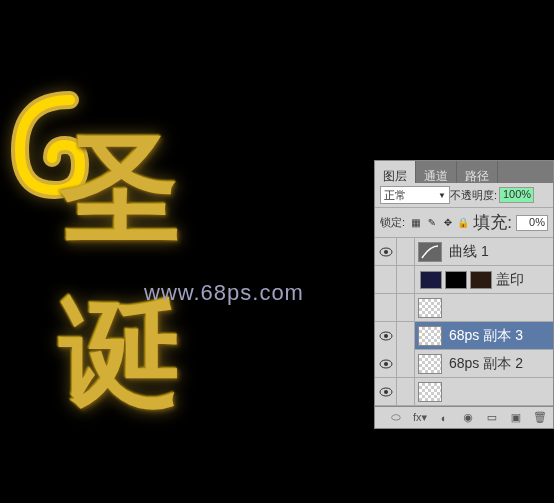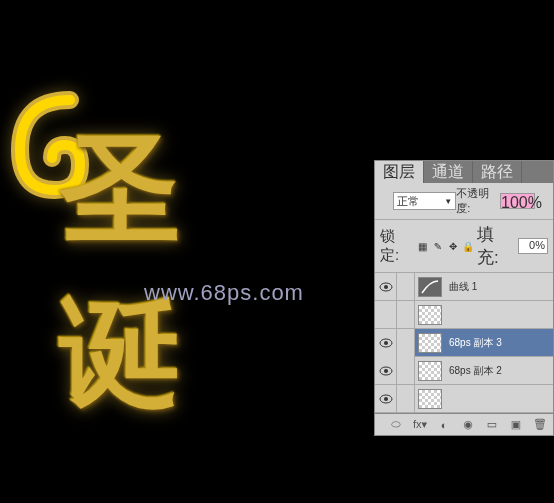--- a/index.html
+++ b/index.html
@@ -7,44 +7,44 @@
     
     .canvas-area { position: absolute; top: 0; left: 0; width: 554px; height: 503px; background: #000000; }
     
     .gold-text { position: absolute; top: 50px; left: -20px; font-size: 120px; font-weight: bold; color: #d4af37; text-shadow: 0 0 3px #8b6914, 2px 2px 4px #5c4510, -1px -1px 2px #ffd700; letter-spacing: -5px; filter: drop-shadow(0 0 8px rgba(212,175,55,0.4)); }
     .gold-swirl { position: absolute; top: 20px; left: 0; width: 180px; height: 180px; }
     .watermark { position: absolute; top: 280px; left: 144px; color: #a0a0c0; font-size: 22px; font-family: Arial, sans-serif; letter-spacing: 1px; }
     
     .layers-panel { position: absolute; right: 0; top: 160px; width: 180px; background: #d4d4d4; border: 1px solid #888; font-size: 11px; color: #333; }
     
     .panel-tabs { display: flex; background: #7a7a7a; height: 22px; }
-    .panel-tab { padding: 1px 8px; font-size: 16px; color: #e0e0e0; cursor: pointer; background: #7a7a7a; border-right: 1px solid #666; }
+    .panel-tab { padding: 7px 8px; font-size: 12px; color: #e0e0e0; cursor: pointer; background: #7a7a7a; border-right: 1px solid #666; }
     .panel-tab.active { background: #d4d4d4; color: #333; }
     
-    .blend-row { display: flex; align-items: center; padding: 3px 18px; background: #d4d4d4; border-bottom: 1px solid #aaa; }
+    .blend-row { display: flex; align-items: center; padding: 3px 5px; background: #d4d4d4; border-bottom: 1px solid #aaa; }
     .blend-mode { width: 70px; height: 18px; background: #fff; border: 1px solid #999; font-size: 11px; padding: 0 3px; display: flex; align-items: center; justify-content: space-between; }
     .opacity-label { margin-left: 0; font-size: 11px; }
-    .opacity-input { width: 35px; height: 16px; background: #f9a8d4; border: 1px solid #999; font-size: 16px; text-align: right; padding-right: 2px; margin-left: 2px; }
+    .opacity-input { width: 35px; height: 16px; background: #86efac; border: 1px solid #999; font-size: 11px; text-align: right; padding-right: 2px; margin-left: 2px; }
     
     .lock-row { display: flex; align-items: center; padding: 3px 5px; background: #d4d4d4; border-bottom: 1px solid #aaa; gap: 2px; }
-    .lock-label { font-size: 15px; margin-right: 2px; }
+    .lock-label { font-size: 11px; margin-right: 2px; }
     .lock-icon { width: 14px; height: 14px; display: inline-flex; align-items: center; justify-content: center; font-size: 10px; }
     .fill-label { margin-left: auto; font-size: 17px; }
     .fill-input { width: 32px; height: 16px; background: #fff; border: 1px solid #999; font-size: 11px; text-align: right; padding-right: 2px; margin-left: 2px; }
     
     .layer-list { background: #d4d4d4; }
     .layer-row { display: flex; align-items: center; height: 28px; border-bottom: 1px solid #aaa; background: #d4d4d4; }
     .layer-row.selected { background: #5b7aa8; color: #fff; }
     .eye-col { width: 22px; height: 28px; display: flex; align-items: center; justify-content: center; border-right: 1px solid #aaa; }
     .link-col { width: 18px; height: 28px; border-right: 1px solid #aaa; }
     .thumb-col { width: 30px; height: 28px; display: flex; align-items: center; justify-content: center; }
     .layer-thumb { width: 24px; height: 20px; border: 1px solid #888; background: #fff; display: flex; align-items: center; justify-content: center; font-size: 8px; }
     .thumb-checker { background-image: linear-gradient(45deg, #ccc 25%, transparent 25%, transparent 75%, #ccc 75%), linear-gradient(45deg, #ccc 25%, transparent 25%, transparent 75%, #ccc 75%); background-size: 6px 6px; background-position: 0 0, 3px 3px; }
     .thumb-curves { background: #666; position: relative; }
-    .layer-name { padding-left: 4px; font-size: 10px; flex: 1; }
+    .layer-name { padding-left: 4px; font-size: 14px; flex: 1; }
     .mini-thumb { width: 22px; height: 18px; border: 1px solid #888; margin-left: 3px; }
     
     .panel-footer { display: flex; background: #d4d4d4; height: 22px; border-top: 1px solid #888; padding: 2px 5px; gap: 8px; align-items: center; justify-content: flex-end; }
     .footer-icon { width: 16px; height: 16px; display: flex; align-items: center; justify-content: center; font-size: 11px; color: #555; cursor: pointer; }
     
     .dropdown-arrow { font-size: 8px; }
     
     svg.eye { width: 14px; height: 10px; }
   </style>
 </head>
@@ -101,20 +101,30 @@
       <div class="thumb-col">
         <div class="layer-thumb thumb-curves">
           <svg width="20" height="16" viewBox="0 0 20 16">
               <path d="M2 14 Q 10 2 18 2" stroke="#fff" stroke-width="1.5" fill="none"></path>
             </svg>
         </div>
       </div>
       <div class="layer-name">曲线 1</div>
     </div>
 
+    <div class="layer-row">
+      <div class="eye-col"></div>
+      <div class="link-col"></div>
+      <div style="display:flex; align-items:center; padding-left:2px;">
+        <div class="mini-thumb" style="background:#1a1a40;"></div>
+        <div class="mini-thumb" style="background:#000;"></div>
+        <div class="mini-thumb" style="background:#2a1a10;"></div>
+      </div>
+      <div class="layer-name">盖印</div>
+    </div>
 
     <div class="layer-row">
       <div class="eye-col"></div>
       <div class="link-col"></div>
       <div class="thumb-col">
         <div class="layer-thumb thumb-checker"></div>
       </div>
     </div>
 
     <div class="layer-row selected">

